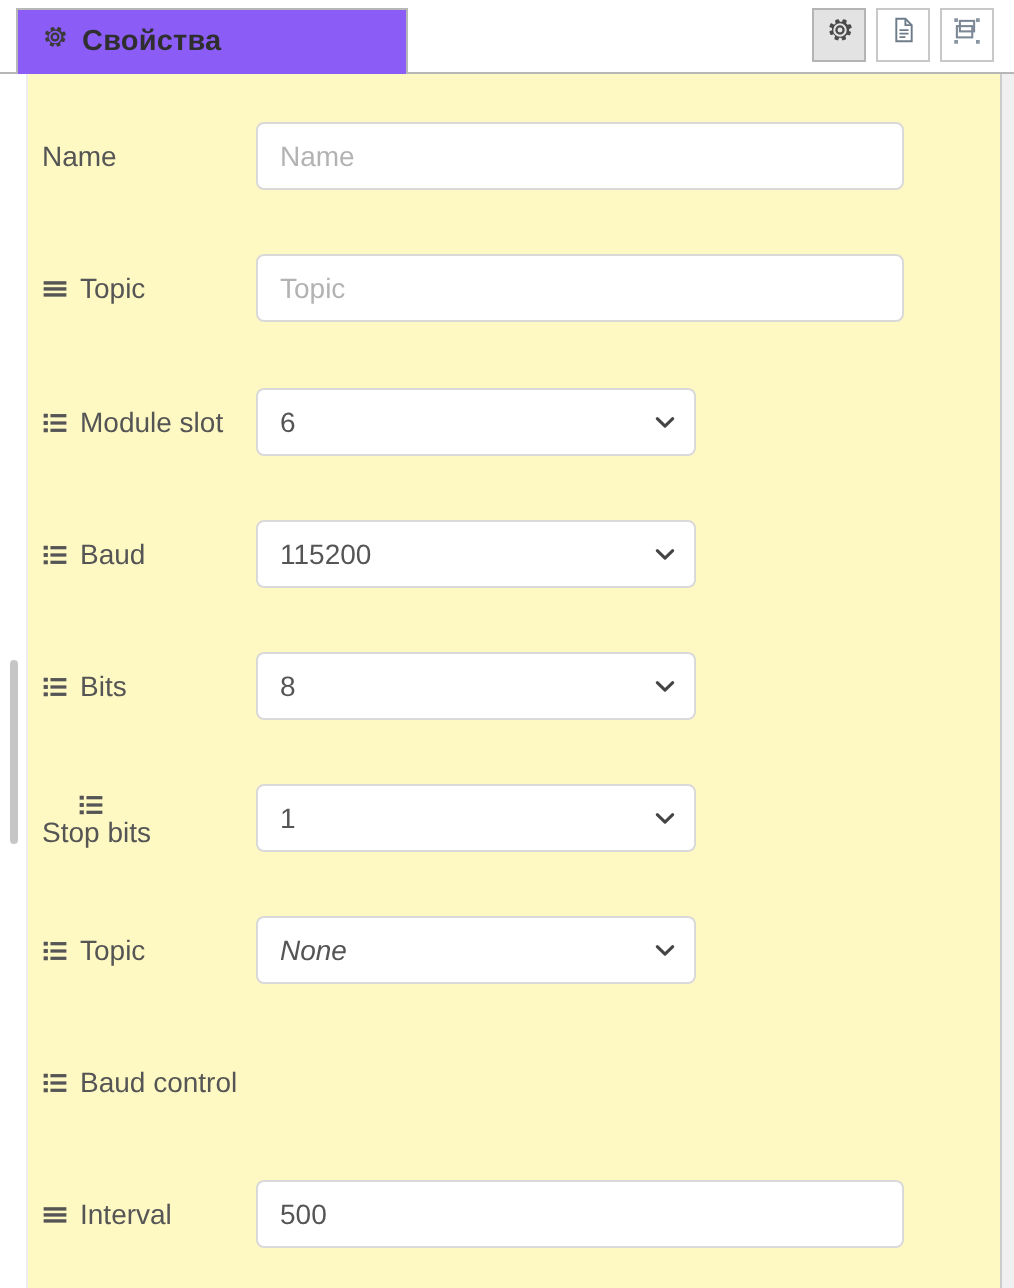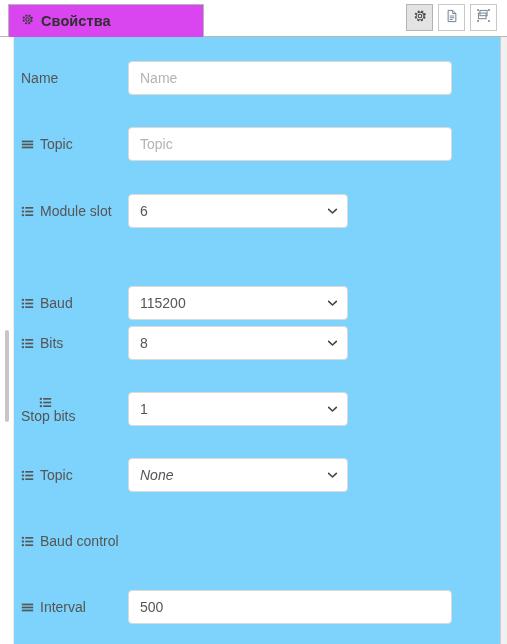--- a/index.html
+++ b/index.html
@@ -40,21 +40,21 @@
     width: 507px;
     height: 1px;
     background: #b7b7b7;
   }
   .tab {
     position: absolute;
     left: 8px;
     top: 4px;
     width: 196px;
     height: 33px;
-    background: #d946ef;
+    background: #8b5cf6;
     border: 1px solid #b7b7b7;
     border-bottom: none;
     box-sizing: border-box;
     display: flex;
     align-items: center;
     padding-left: 12px;
     z-index: 3;
     cursor: pointer;
   }
   .tab-label {
@@ -91,21 +91,21 @@
     border-color: #b4b4b4;
   }
 
   
   .panel {
     position: absolute;
     left: 0;
     top: 37px;
     width: 501px;
     height: 607px;
-    background: #7dd3fc;
+    background: #fef9c3;
     border-right: 1px solid #cccccc;
     box-sizing: border-box;
     overflow: hidden;
   }
   .panel-right-gutter {
     position: absolute;
     left: 501px;
     top: 37px;
     width: 6px;
     height: 607px;
@@ -294,21 +294,21 @@
               </svg>
             </span>
             <span class="lbl-text">Module slot</span>
           </div>
           <div class="select-wrap" style="position: absolute; left: 128px; width: 220px;"><select class="field-select" style="width: 100%;"><option>1</option><option>2</option><option>3</option><option>4</option><option>5</option><option selected="">6</option><option>7</option><option>8</option></select><span class="select-chevron">
               <svg width="11" height="11" viewBox="0 0 12 12">
                 <path d="M1.8 4.2L6 8.2l4.2-4" fill="none" stroke="#444" stroke-width="1.7" stroke-linecap="round" stroke-linejoin="round"></path>
               </svg>
             </span></div>
         </div>
-        <div class="row" style="top: 223px; margin-top: 26px;">
+        <div class="row" style="top: 223px;">
           <div class="label" style="position: absolute; left: 21px;">
             <span class="lbl-icon">
               <svg width="13" height="13" viewBox="0 0 16 16">
                 <rect x="1" y="2.3" width="2.6" height="2.4" fill="#555"></rect>
                 <rect x="1" y="6.8" width="2.6" height="2.4" fill="#555"></rect>
                 <rect x="1" y="11.3" width="2.6" height="2.4" fill="#555"></rect>
                 <rect x="5.2" y="2.5" width="9.8" height="2" fill="#555"></rect>
                 <rect x="5.2" y="7" width="9.8" height="2" fill="#555"></rect>
                 <rect x="5.2" y="11.5" width="9.8" height="2" fill="#555"></rect>
               </svg>

